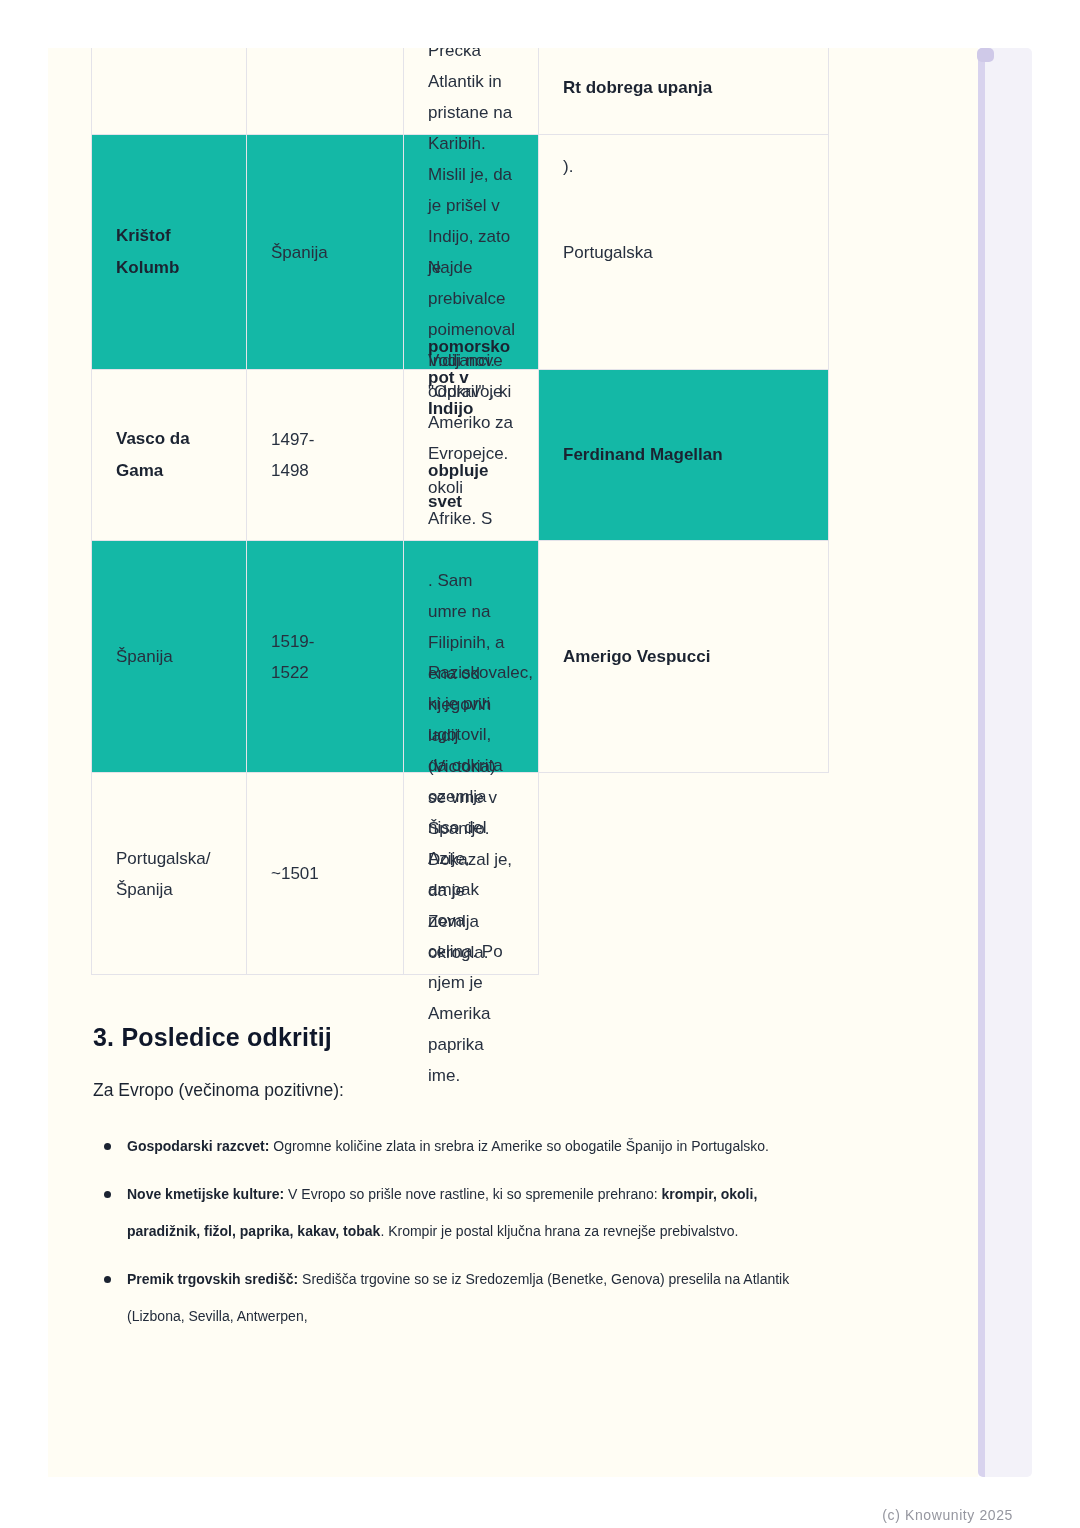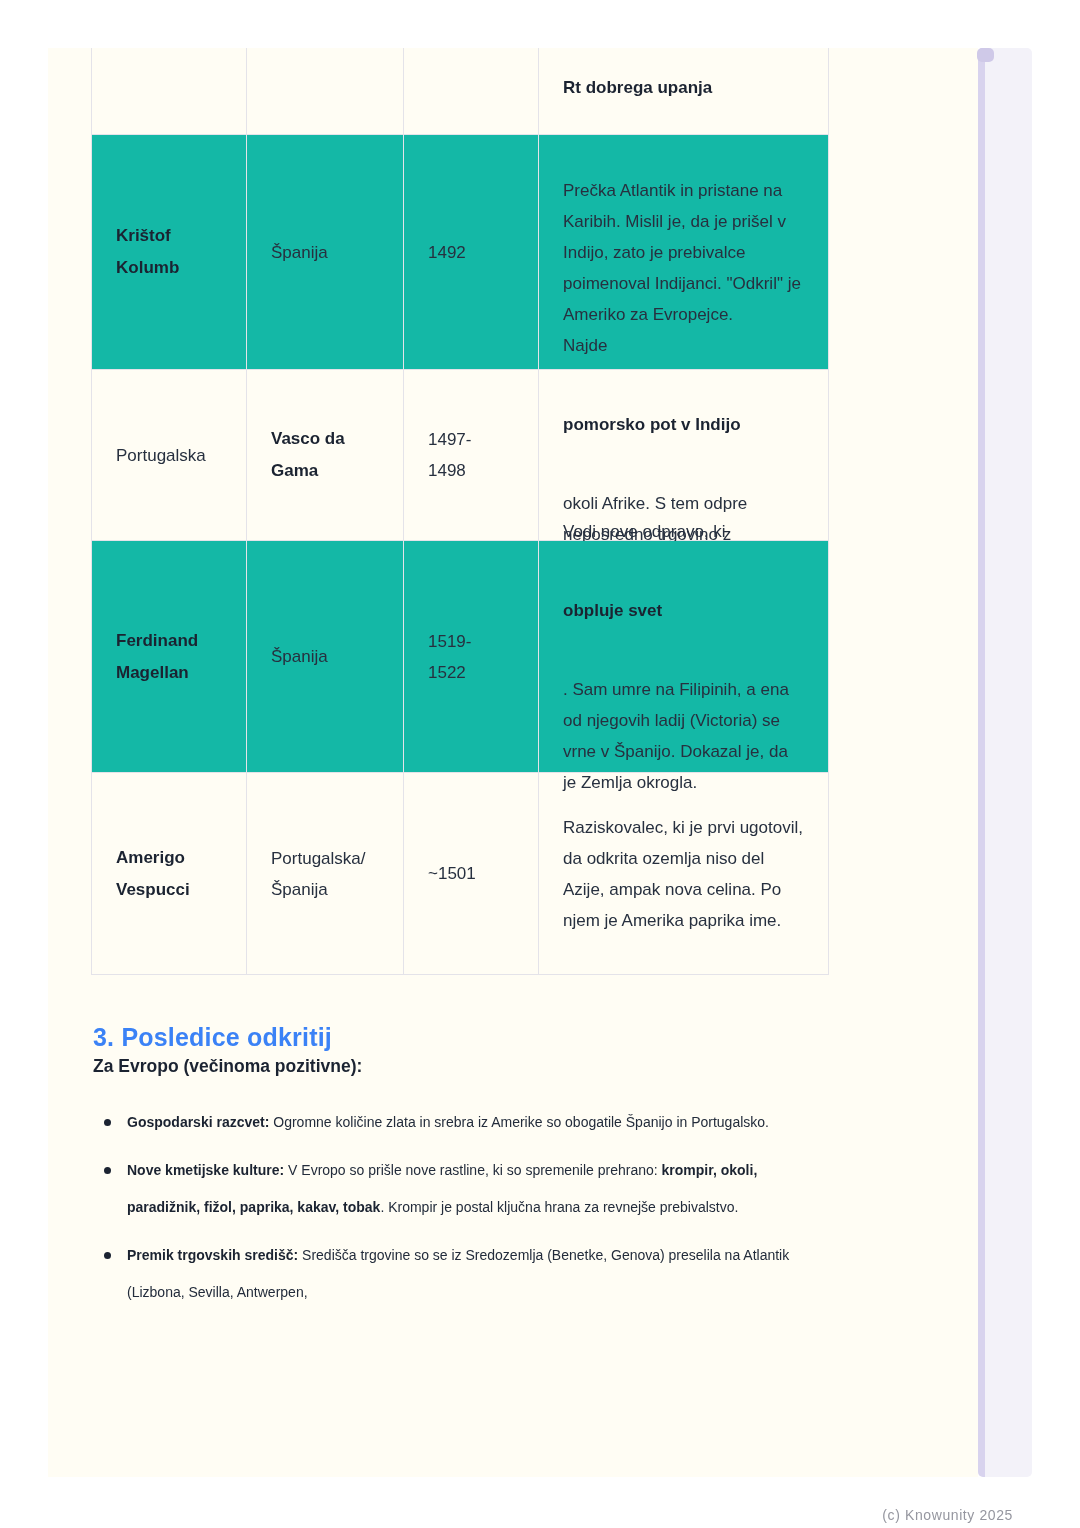--- a/index.html
+++ b/index.html
@@ -49,34 +49,35 @@
   
   .content {
     position: absolute;
     left: 45px; top: 972px;
     width: 736px;
   }
   .section-heading {
     font-size: 25px;
     line-height: 34px;
     font-weight: 600;
-    color: #3b82f6;
+    color: #0f172a;
     letter-spacing: 0.2px;
   }
   .intro {
     margin-top: 22px;
     font-size: 17px;
     line-height: 37px;
     text-align: justify;
     color: #232c3b;
   }
   .subheading {
+    margin-top: 24px;
     font-size: 17.5px;
     line-height: 25px;
-    font-weight: 700;
+    font-weight: 400;
     color: #1b2331;
   }
   ul.consequences {
     margin-top: 25px;
     list-style: none;
   }
   ul.consequences li {
     position: relative;
     padding-left: 34px;
     font-size: 14px;
@@ -130,21 +131,20 @@
     <div class="cell row-cream cell-country"></div>
     <div class="cell row-cream cell-years"></div>
     <div class="cell row-cream cell-desc cell-cut">
         <span>preimenovan v </span>
         <strong>Rt dobrega upanja</strong>
         <span>).</span>
       </div>
 
     <div class="cell row-gray cell-name">Krištof Kolumb</div>
     <div class="cell row-gray cell-country">Španija</div>
-    <div class="cell row-gray cell-years">1492</div>
     <div class="cell row-gray cell-desc">
         <span>Prečka Atlantik in pristane na Karibih. Mislil je, da je prišel v Indijo, zato je prebivalce poimenoval Indijanci. "Odkril" je Ameriko za Evropejce.</span>
       </div>
 
     <div class="cell row-cream cell-country">Portugalska</div>
     <div class="cell row-cream cell-name">Vasco da Gama</div>
     <div class="cell row-cream cell-years">1497-
 1498</div>
     <div class="cell row-cream cell-desc">
         <span>Najde </span>

